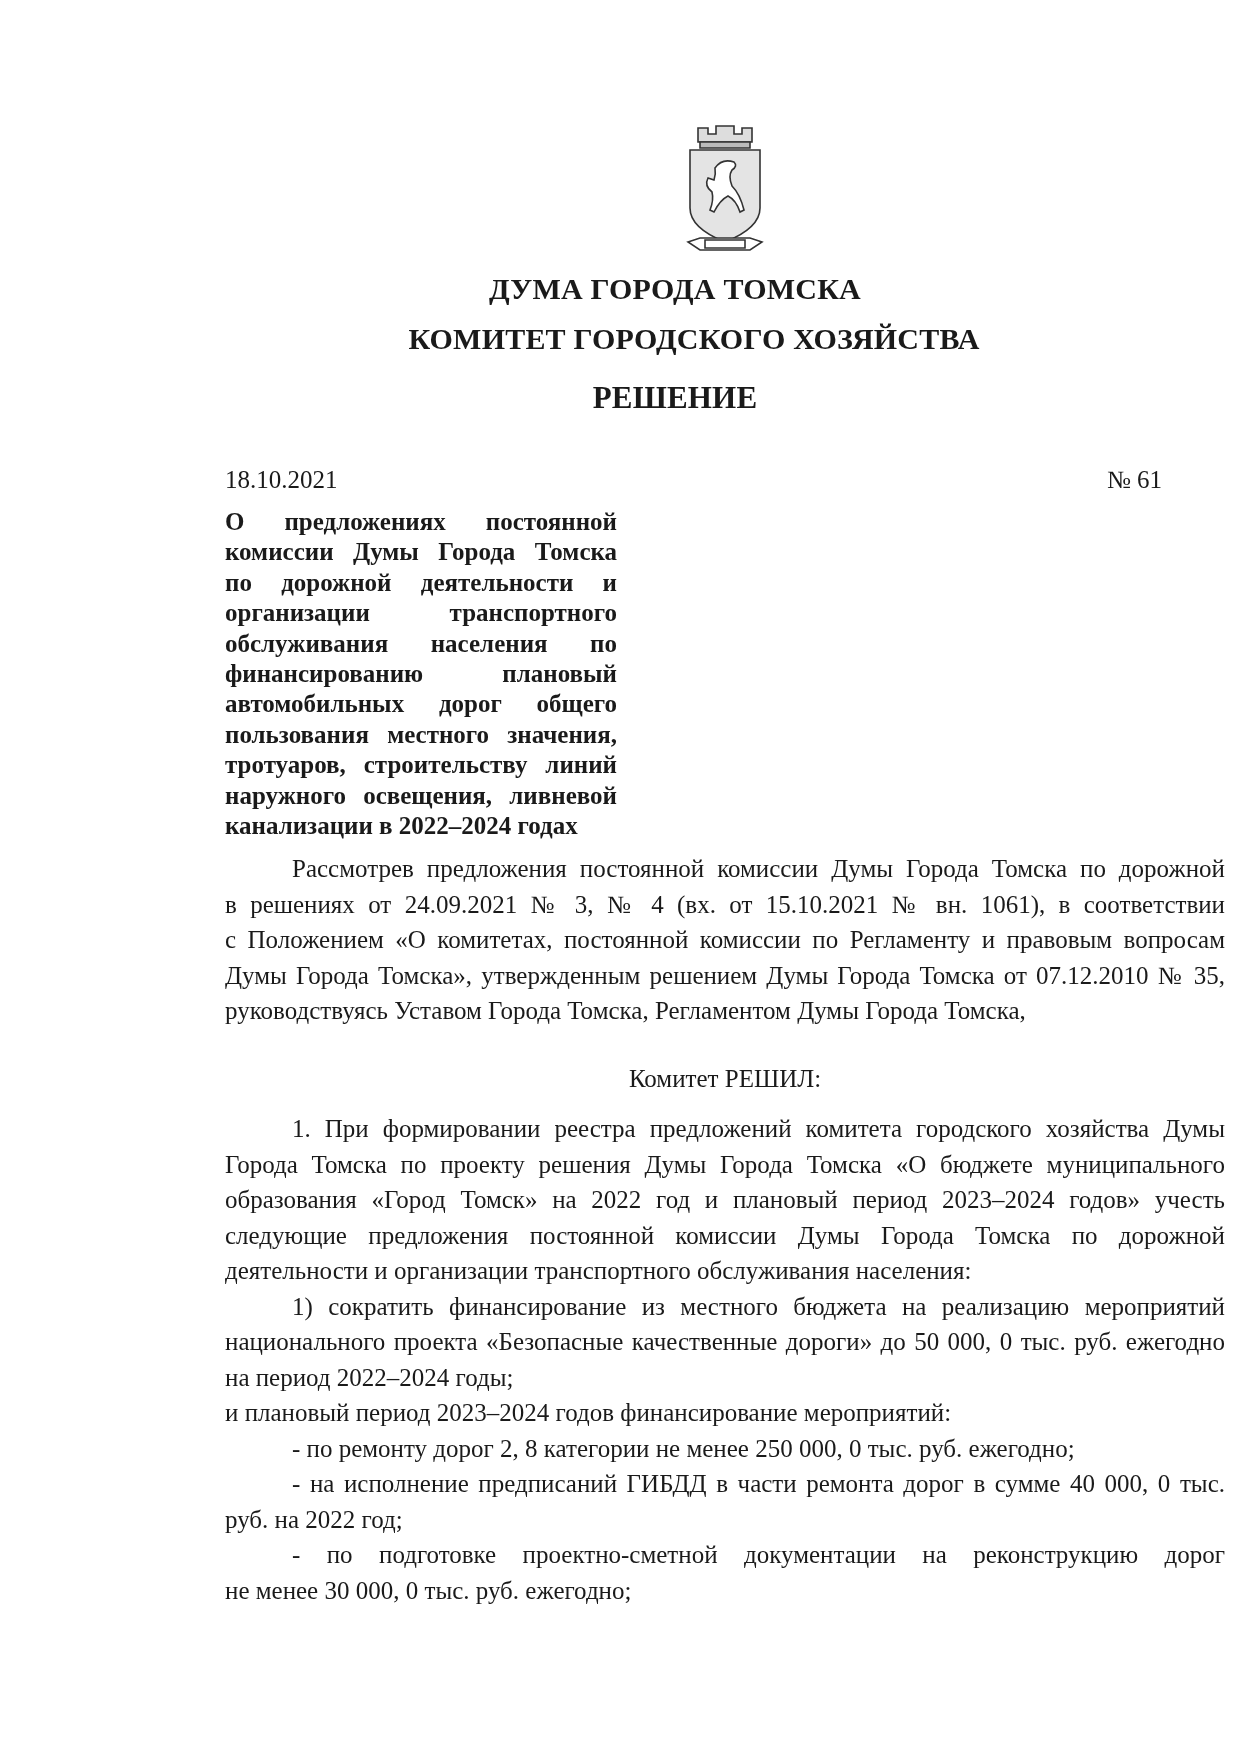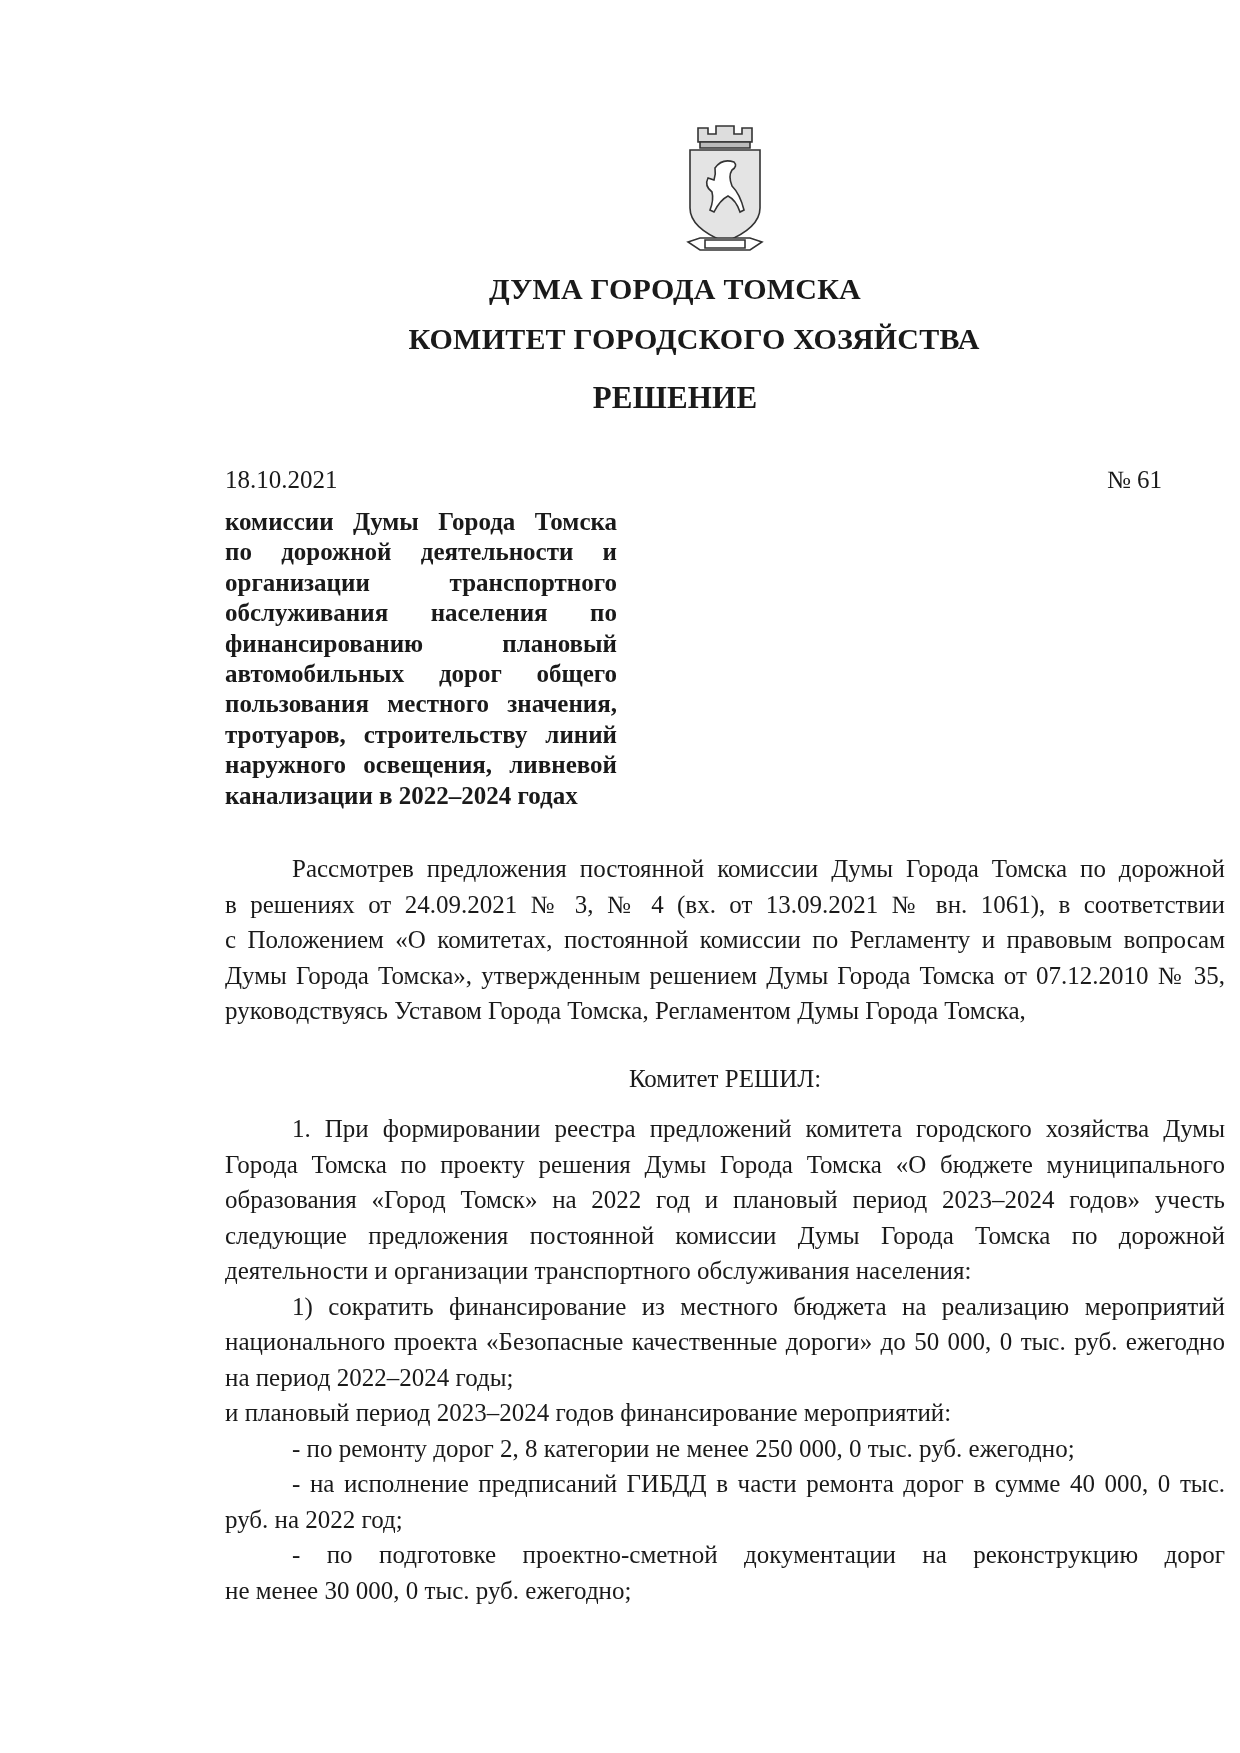--- a/index.html
+++ b/index.html
@@ -50,35 +50,36 @@
   </svg>
 
   <div id="org1" class="org-title">ДУМА ГОРОДА ТОМСКА</div>
   <div id="org2" class="org-title">КОМИТЕТ ГОРОДСКОГО ХОЗЯЙСТВА</div>
   <div id="doctype" class="org-title">РЕШЕНИЕ</div>
 
   <div class="date">18.10.2021</div>
   <div class="number">№ 61</div>
 
   <div class="subject">
+    <span class="subject-line">О предложениях постоянной</span>
     <span class="subject-line">комиссии Думы Города Томска</span>
     <span class="subject-line">по дорожной деятельности и</span>
     <span class="subject-line">организации транспортного</span>
     <span class="subject-line">обслуживания населения по</span>
     <span class="subject-line">финансированию плановый</span>
     <span class="subject-line">автомобильных дорог общего</span>
     <span class="subject-line">пользования местного значения,</span>
     <span class="subject-line">тротуаров, строительству линий</span>
     <span class="subject-line">наружного освещения, ливневой</span>
     <span class="subject-line last">канализации в 2022–2024 годах</span>
   </div>
 
   <div id="preamble" class="body">
     <span class="line indent">Рассмотрев предложения постоянной комиссии Думы Города Томска по дорожной</span>
-    <span class="line">в решениях от 24.09.2021 № 3, № 4 (вх. от 13.09.2021 № вн. 1061), в соответствии</span>
+    <span class="line">в решениях от 24.09.2021 № 3, № 4 (вх. от 15.10.2021 № вн. 1061), в соответствии</span>
     <span class="line">с Положением «О комитетах, постоянной комиссии по Регламенту и правовым вопросам</span>
     <span class="line">Думы Города Томска», утвержденным решением Думы Города Томска от 07.12.2010 № 35,</span>
     <span class="line last">руководствуясь Уставом Города Томска, Регламентом Думы Города Томска,</span>
   </div>
 
   <div id="resolved" class="body centered">Комитет РЕШИЛ:</div>
 
   <div id="point1" class="body">
     <span class="line indent">1. При формировании реестра предложений комитета городского хозяйства Думы</span>
     <span class="line">Города Томска по проекту решения Думы Города Томска «О бюджете муниципального</span>

